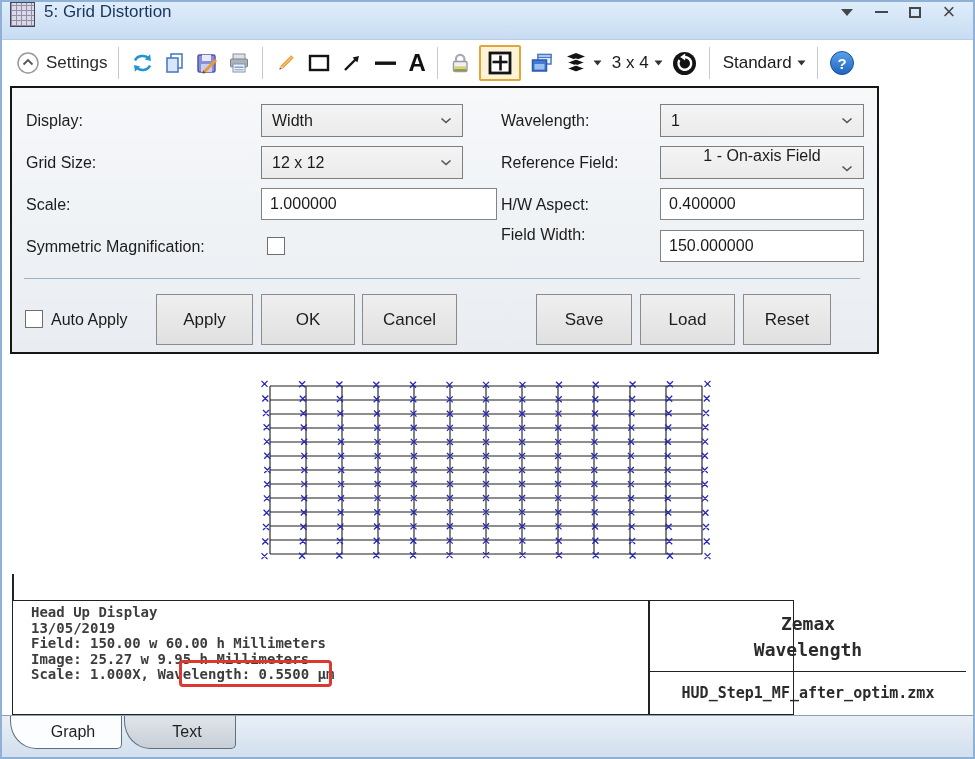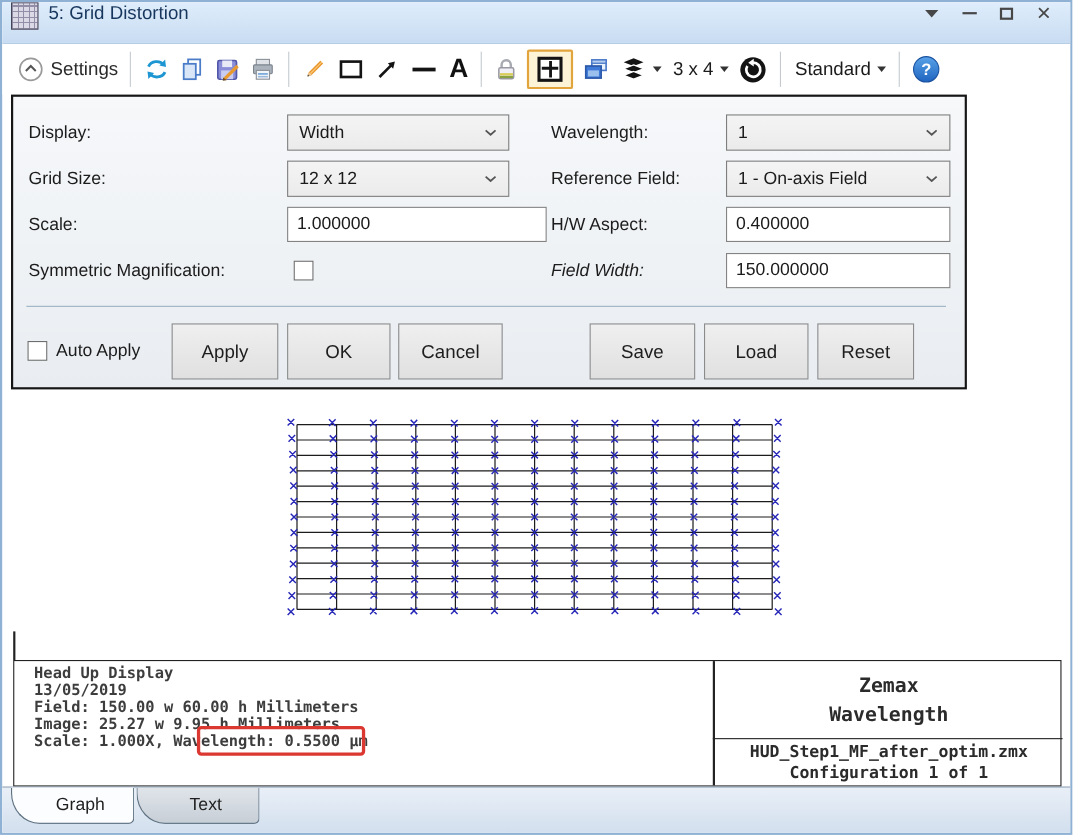--- a/index.html
+++ b/index.html
@@ -33,21 +33,21 @@
   .sp-input{position:absolute;height:32px;box-sizing:border-box;border:1px solid #838383;background:#ffffff;font-size:16px;color:#1b1b1b;padding:0 8px;font-family:"Liberation Sans",sans-serif;outline:none;}
   .sp-check{position:absolute;width:18px;height:18px;box-sizing:border-box;border:1.5px solid #6e6e6e;background:#fff;}
   .sp-hr{position:absolute;left:12px;width:836px;top:190px;height:1px;background:#9cb2c4;}
   .sp-btn{position:absolute;top:206px;height:51px;box-sizing:border-box;border:1px solid #8b8b8b;background:linear-gradient(#efefef,#e0e0e0);display:flex;align-items:center;justify-content:center;font-size:17px;color:#1d1d1d;cursor:default;}
 
   
   .plot-area{position:absolute;left:268px;top:384px;width:432px;height:168px;}
   .plot-area svg{overflow:visible;}
 
   
-  .info-table{position:absolute;left:10px;top:598px;width:953px;height:115px;box-sizing:border-box;border:1.5px solid #222;background:#fff;}
+  .info-table{position:absolute;left:10px;top:598px;width:782px;height:115px;box-sizing:border-box;border:1.5px solid #222;background:#fff;}
   .info-stub{position:absolute;left:10px;top:572px;width:1.5px;height:26px;background:#222;}
   .info-lines{position:absolute;left:18px;top:4px;}
   .info-line{font-family:"DejaVu Sans Mono",monospace;font-size:14px;line-height:15.5px;font-weight:bold;color:#3d3d3d;white-space:pre;}
   .info-divider{position:absolute;left:635px;top:0;bottom:0;width:1.5px;background:#222;}
   .brand-cell{position:absolute;left:637px;top:0;width:316px;height:71px;display:flex;flex-direction:column;align-items:center;justify-content:center;}
   .brand-line{font-family:"DejaVu Sans Mono",monospace;font-size:18px;font-weight:bold;color:#2b2b2b;line-height:26px;}
   .brand-hr{position:absolute;left:635px;top:69.5px;width:318px;height:1.5px;background:#222;}
   .file-cell{position:absolute;left:637px;top:71px;width:316px;height:42px;display:flex;flex-direction:column;align-items:center;justify-content:center;}
   .file-line{font-family:"DejaVu Sans Mono",monospace;font-size:15px;font-weight:bold;color:#2b2b2b;line-height:19px;white-space:nowrap;}
   .red-annotation{position:absolute;left:177px;top:658px;width:153px;height:27px;box-sizing:border-box;border:3px solid #dc3832;border-radius:4px;z-index:6;}
@@ -235,35 +235,35 @@
     </div>
 
     <span class="sp-label" style="left:14px;top:58px;">Grid Size:</span>
     <div class="sp-select" style="left:249px;top:58px;width:202px;">
       <span>12 x 12</span>
       <svg class="chev" width="12" height="7">
           <path d="M1.5 1.5 L6 5.5 L10.5 1.5" stroke="#555" stroke-width="1.6" fill="none"></path>
         </svg>
     </div>
     <span class="sp-label" style="left:489px;top:58px;">Reference Field:</span>
-    <div class="sp-select" style="left:648px;top:58px;width:204px;">
+    <div class="sp-select" style="left:648px;top:58px;width:204px;flex-direction:column;">
       <span>1 - On-axis Field</span>
       <svg class="chev" width="12" height="7">
           <path d="M1.5 1.5 L6 5.5 L10.5 1.5" stroke="#555" stroke-width="1.6" fill="none"></path>
         </svg>
     </div>
 
     <span class="sp-label" style="left:14px;top:100px;">Scale:</span>
     <input class="sp-input" style="left: 249px; top: 100px; width: 236px;" value="1.000000">
     <span class="sp-label" style="left:489px;top:100px;">H/W Aspect:</span>
     <input class="sp-input" style="left: 648px; top: 100px; width: 204px;" value="0.400000">
 
     <span class="sp-label" style="left:14px;top:142px;">Symmetric Magnification:</span>
     <span class="sp-check" style="left:255px;top:149px;"></span>
-    <span class="sp-label" style="left:489px;top:142px;font-style:italic;">Field Width:</span>
+    <span class="sp-label" style="left:489px;top:130px;">Field Width:</span>
     <input class="sp-input" style="left: 648px; top: 142px; width: 204px;" value="150.000000">
 
     <div class="sp-hr"></div>
 
     <span class="sp-check" style="left:13px;top:222px;"></span>
     <span class="sp-label" style="left:39px;top:215px;">Auto Apply</span>
     <div class="sp-btn" style="left:144px;width:97px;">Apply</div>
     <div class="sp-btn" style="left:249px;width:94px;">OK</div>
     <div class="sp-btn" style="left:350px;width:95px;">Cancel</div>
     <div class="sp-btn" style="left:524px;width:96px;">Save</div>
@@ -288,21 +288,20 @@
       <div class="info-line">Scale: 1.000X, Wavelength: 0.5500 µm</div>
     </div>
     <div class="info-divider"></div>
     <div class="brand-cell">
       <div class="brand-line">Zemax</div>
       <div class="brand-line">Wavelength</div>
     </div>
     <div class="brand-hr"></div>
     <div class="file-cell">
       <div class="file-line">HUD_Step1_MF_after_optim.zmx</div>
-      <div class="file-line">Configuration 1 of 1</div>
     </div>
   </div>
   <div class="red-annotation" id="red-box" style="border-color: rgb(220, 56, 50);"></div>
 
   <div class="tabbar">
     <div class="tab active">
       <span>Graph</span>
     </div>
     <div class="tab inactive">
       <span>Text</span>

